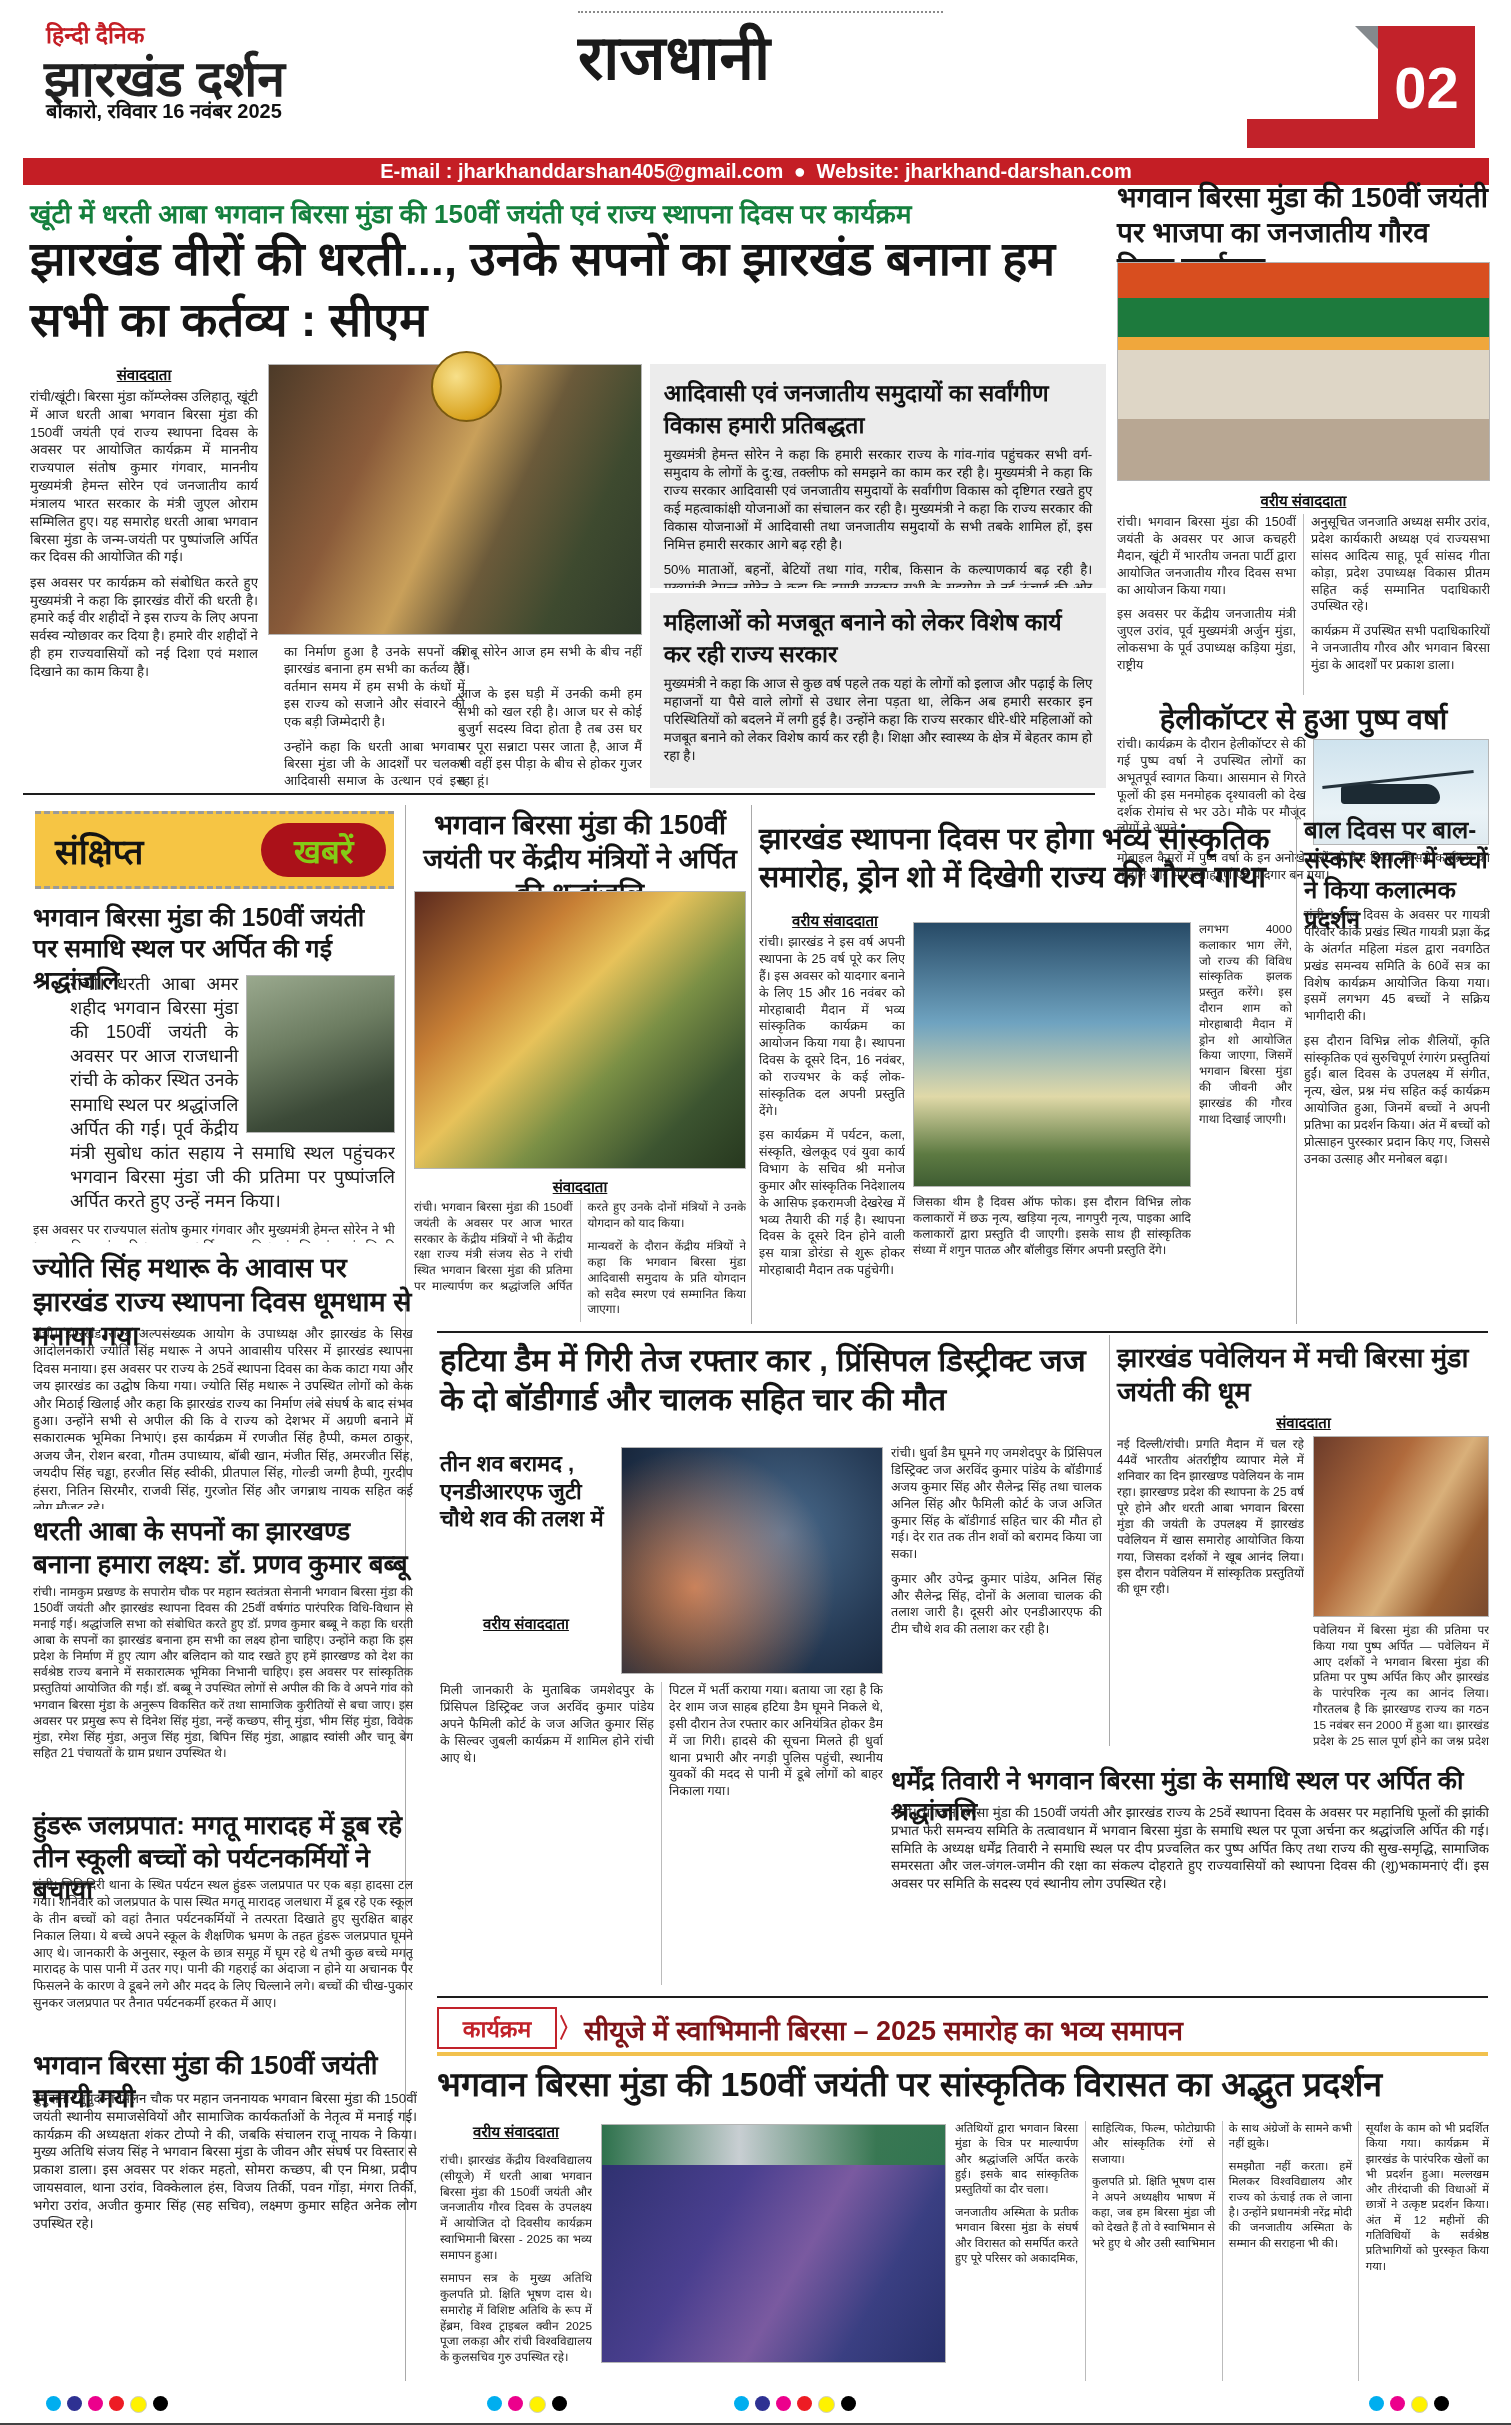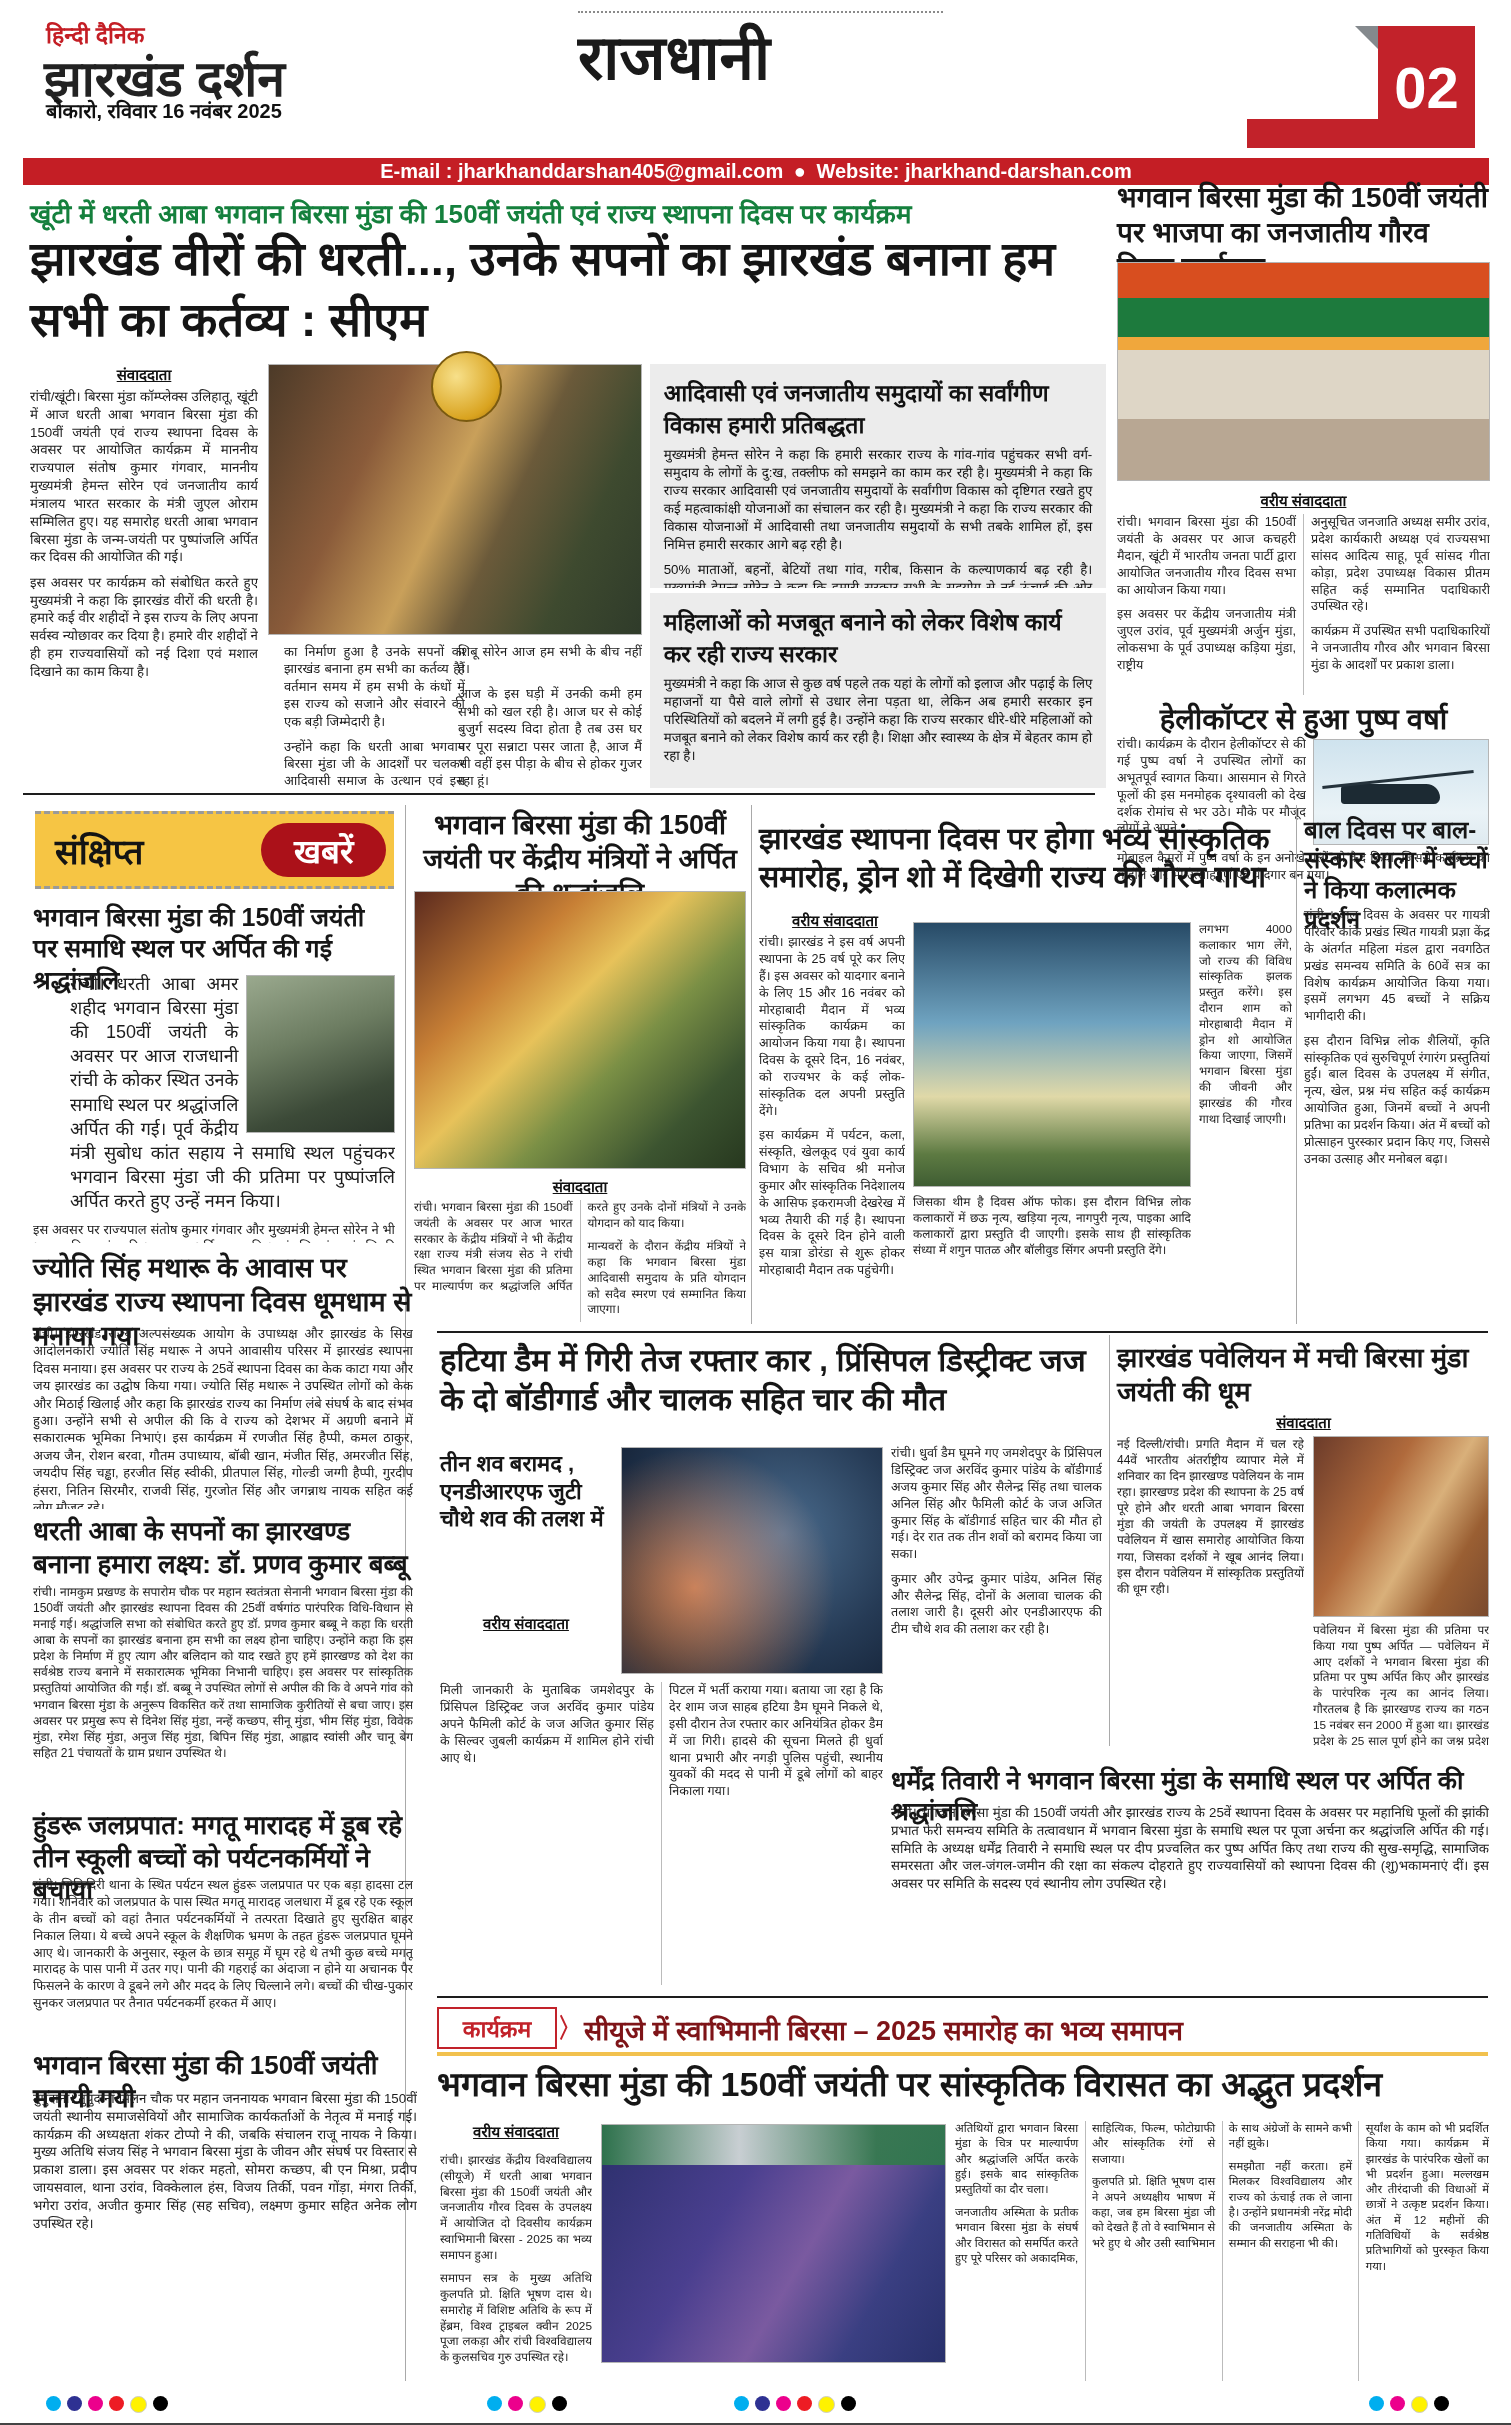--- a/index.html
+++ b/index.html
@@ -16,21 +16,21 @@
   .body-txt{font-size:13.7px;line-height:1.34;color:#1c1c1c;}
   .graypanel{background:#ececec;padding:12px 13.7px;box-sizing:border-box;}
   .graypanel .ph{font-size:23px;font-weight:900;margin:0 0 6px 0;}
   .photo{background:#888;box-sizing:border-box;border:0.8px solid #b5b5b5;}
   .rule{background:#1d1d1d;height:2.3px;}
   .vrule{background:#a9a9a9;width:0.8px;}
   .redbar{background:#c41e25;color:#fff;font-weight:bold;font-size:20px;display:flex;align-items:center;justify-content:center;gap:10.6px;}
   .pagebox{background:#c2222a;color:#fff;font-weight:900;font-size:58px;display:flex;align-items:center;justify-content:center;}
   .badge{background:#f6c544;border-top:3px dashed #9a9a9a;border-bottom:3px dashed #9a9a9a;display:flex;align-items:center;justify-content:space-between;padding:4.6px 7.6px 4.6px 20px;box-sizing:border-box;}
   .badge .l{font-size:35px;font-weight:900;color:#141414;}
-  .badge .r{background:#ab1119;color:#ffffff;font-size:33px;font-weight:900;border-radius:37px;padding:4.6px 33px;}
+  .badge .r{background:#ab1119;color:#84cc16;font-size:33px;font-weight:900;border-radius:37px;padding:4.6px 33px;}
   .tagbox{border:2.3px solid #c2222a;color:#c2222a;font-weight:900;font-size:23px;display:flex;align-items:center;justify-content:center;}
   .cujkick{color:#7e1418;font-weight:900;font-size:27px;}
   .yellowline{background:#f2c14e;height:3.8px;}
   .cols2{column-count:2;column-gap:15px;column-rule:0.8px solid #bbb;}
   .cols4{column-count:4;column-gap:13.7px;column-rule:0.8px solid #bbb;}
   .dotrow{display:flex;gap:6px;}
   .dot{width:15px;height:15px;border-radius:50%;}
   .stamp{border-radius:50%;background:radial-gradient(circle at 35% 35%,#f7e08a,#d9a31f 70%,#9c6b12);border:2.3px solid #7a5a10;}
 </style>
 </head>

